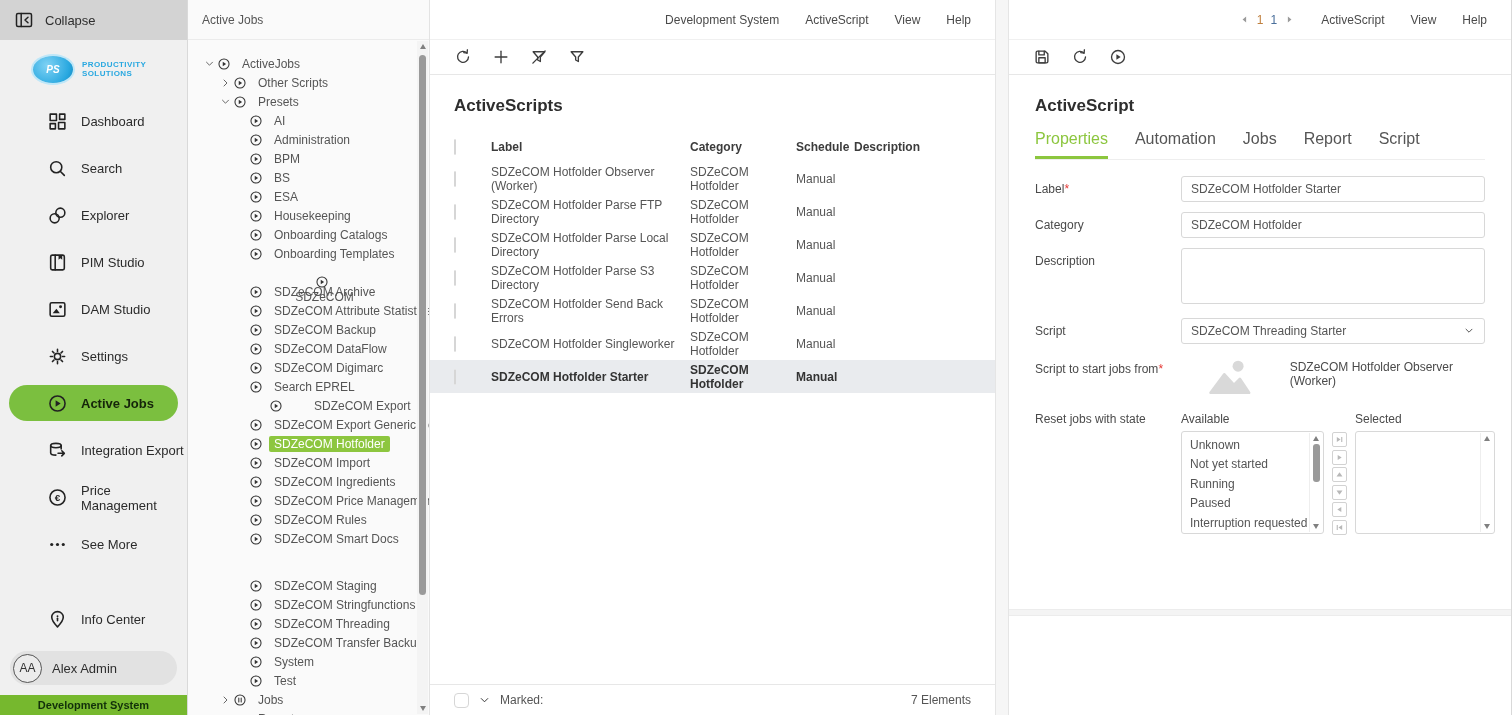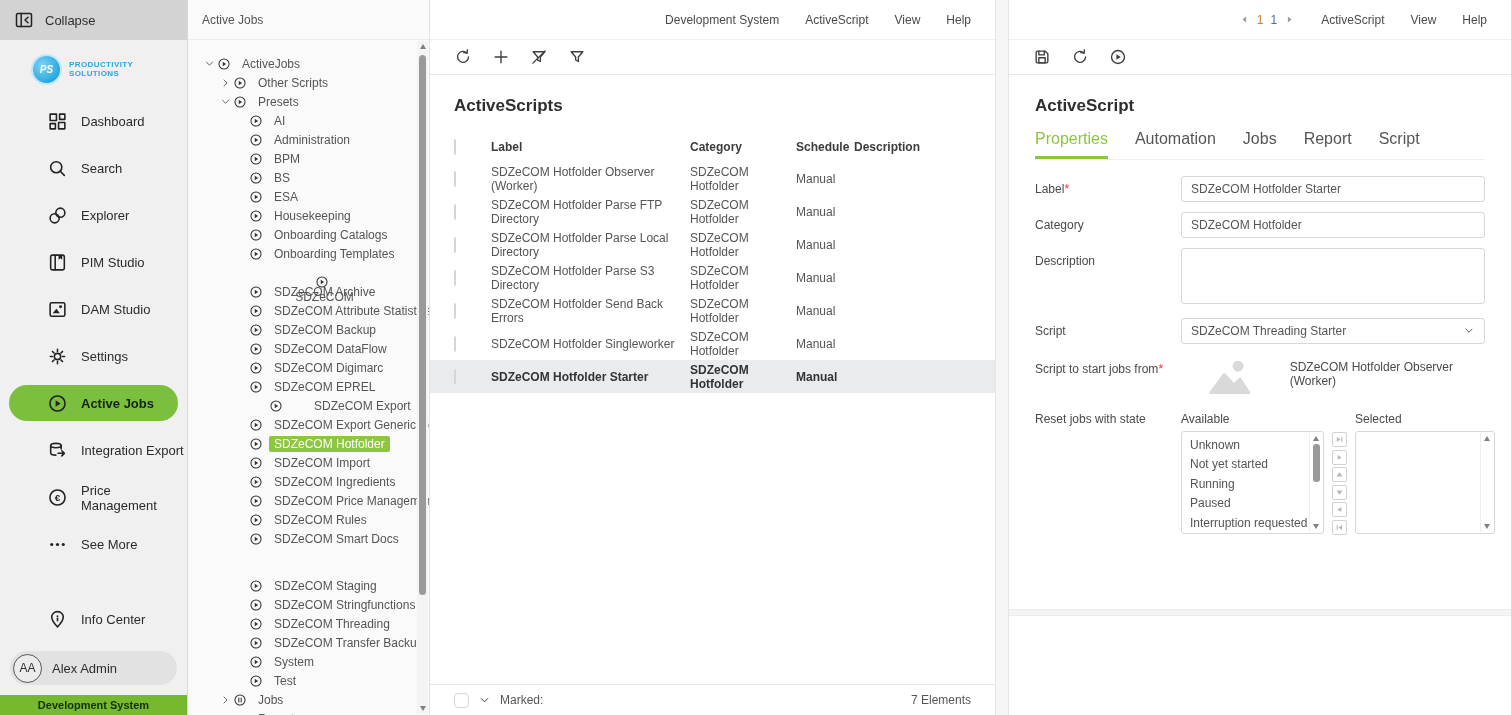--- a/index.html
+++ b/index.html
@@ -6,21 +6,21 @@
   html,body { width:1512px; height:715px; overflow:hidden; }
   body { font-family:"Liberation Sans","DejaVu Sans",sans-serif; font-size:12px; color:#444; background:#fff; }
   .app { display:flex; width:1512px; height:715px; }
 
   
   .sidebar { width:188px; background:#f0f0f0; border-right:1px solid #d9d9d9; display:flex; flex-direction:column; flex-shrink:0; }
   .collapse-bar { height:40px; background:#d3d3d3; display:flex; align-items:center; padding-left:14px; gap:11px; cursor:pointer; }
   .collapse-bar .ic { width:20px; height:20px; color:#222; }
   .collapse-bar span { font-size:13px; color:#2e2e2e; }
   .brand { height:58px; display:flex; align-items:center; padding-left:33px; gap:9px; }
-  .brand-circle { width:27px; height:27px; border-radius:50%; background:radial-gradient(circle at 35% 35%, #7fd2f4, #29a8e0 70%, #1287bd); color:#fff; font-size:10px; font-weight:bold; font-style:italic; display:flex; align-items:center; justify-content:center; box-shadow:0 0 0 2px #bfe7f8; }
+  .brand-circle { width:40px; height:27px; border-radius:50%; background:radial-gradient(circle at 35% 35%, #7fd2f4, #29a8e0 70%, #1287bd); color:#fff; font-size:10px; font-weight:bold; font-style:italic; display:flex; align-items:center; justify-content:center; box-shadow:0 0 0 2px #bfe7f8; }
   .brand-text { color:var(--brand-blue); font-weight:bold; font-size:8px; line-height:9px; letter-spacing:.4px; }
   .nav { display:flex; flex-direction:column; }
   .nav-item { height:47px; display:flex; align-items:center; padding-left:47px; gap:13px; cursor:pointer; color:#2b2b2b; font-size:13px; }
   .nav-item .ic { width:21px; height:21px; color:#222; flex-shrink:0; }
   .nav-item.active { height:36px; margin:5px 9px 6px 9px; padding-left:38px; border-radius:18px; background:var(--accent-green); font-weight:bold; color:#15250a; }
   .sb-spacer { flex:1; }
   .user-pill { height:34px; margin:8px 10px 10px 10px; border-radius:17px; background:#e2e2e2; display:flex; align-items:center; padding-left:3px; gap:10px; cursor:pointer; }
   .avatar { width:29px; height:29px; border-radius:50%; border:1.5px solid #555; display:flex; align-items:center; justify-content:center; font-size:12px; color:#333; background:#ececec; }
   .dev-footer { height:20px; background:var(--footer-green); display:flex; align-items:center; justify-content:center; font-size:11px; font-weight:bold; color:#12300a; }
 
@@ -461,21 +461,21 @@
         </div>
 
         <div class="tree-row" style="padding-left: 46px;">
           <span class="tree-chev"></span>
           <span class="tree-ic">
             <svg viewBox="0 0 20 20" fill="none" stroke="currentColor" stroke-width="1.5" stroke-linecap="round" stroke-linejoin="round">
               <circle cx="10" cy="10" r="7.2"></circle>
               <path d="M8.2 6.9 13 10l-4.8 3.1Z" fill="currentColor" stroke="none"></path>
             </svg>
           </span>
-          <span class="tree-label">SDZeCOM EPREL</span>
+          <span class="tree-label">Search EPREL</span>
         </div>
 
         <div class="tree-row" style="padding-left: 46px; gap: 20px;">
           <span class="tree-chev"></span>
           <span class="tree-ic">
             <svg viewBox="0 0 20 20" fill="none" stroke="currentColor" stroke-width="1.5" stroke-linecap="round" stroke-linejoin="round">
               <circle cx="10" cy="10" r="7.2"></circle>
               <path d="M8.2 6.9 13 10l-4.8 3.1Z" fill="currentColor" stroke="none"></path>
             </svg>
           </span>

